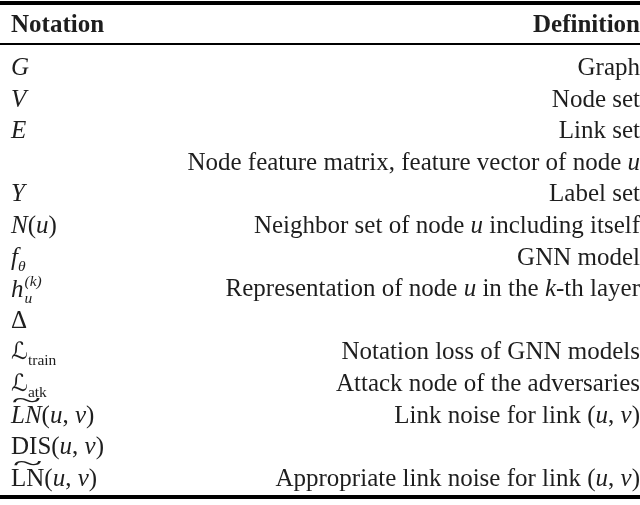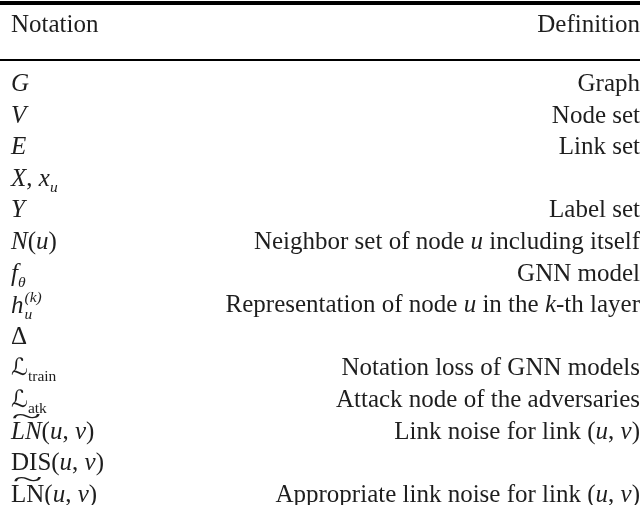--- a/index.html
+++ b/index.html
@@ -10,21 +10,21 @@
     color:#1e1e1e;
     font-family:"Liberation Serif","DejaVu Serif",serif;
     font-size:25px;
     overflow:hidden;
   }
   .rule { width:640px; background:#000000; }
   .rule.thick { height:4px; }
   .rule.thin  { height:2px; }
   .rule.top { margin-top:1px; }
   .header-row {
-    display:flex; height:54px; line-height:38px;
+    display:flex; height:38px; line-height:38px;font-weight:bold;
   }
   .rows { padding:6px 0 2px 0; }
   .row { display:flex; height:31.6px; line-height:31.6px; }
   .col1 { flex:0 0 121px; padding-left:11px; box-sizing:border-box; white-space:nowrap; }
   .col2 { flex:1 1 auto; white-space:nowrap;text-align:right; }
   .it  { font-style:italic; }
   .cal { font-style:italic; }
   .scr { font-family:"DejaVu Sans",sans-serif; font-size:0.94em; }
   .sub { font-size:0.62em; vertical-align:-0.38em; letter-spacing:0; }
   .stack {
@@ -56,21 +56,21 @@
       </div>
       <div class="row">
         <div class="col1"><span class="it">V</span></div>
         <div class="col2"><span>Node set</span></div>
       </div>
       <div class="row">
         <div class="col1"><span class="it">E</span></div>
         <div class="col2"><span>Link set</span></div>
       </div>
       <div class="row">
-        <div class="col1"><span class="it">X</span><span>, </span><span class="it">x</span><span class="it sub">u</span></div>
+        <div class="col2"><span>Node feature matrix, feature vector of node </span><span class="it">u</span></div>
       </div>
       <div class="row">
         <div class="col1"><span class="it">Y</span></div>
         <div class="col2"><span>Label set</span></div>
       </div>
       <div class="row">
         <div class="col1"><span class="cal">N</span><span>(</span><span class="it">u</span><span>)</span></div>
         <div class="col2"><span>Neighbor set of node </span><span class="it">u</span><span> including itself</span></div>
       </div>
       <div class="row">

